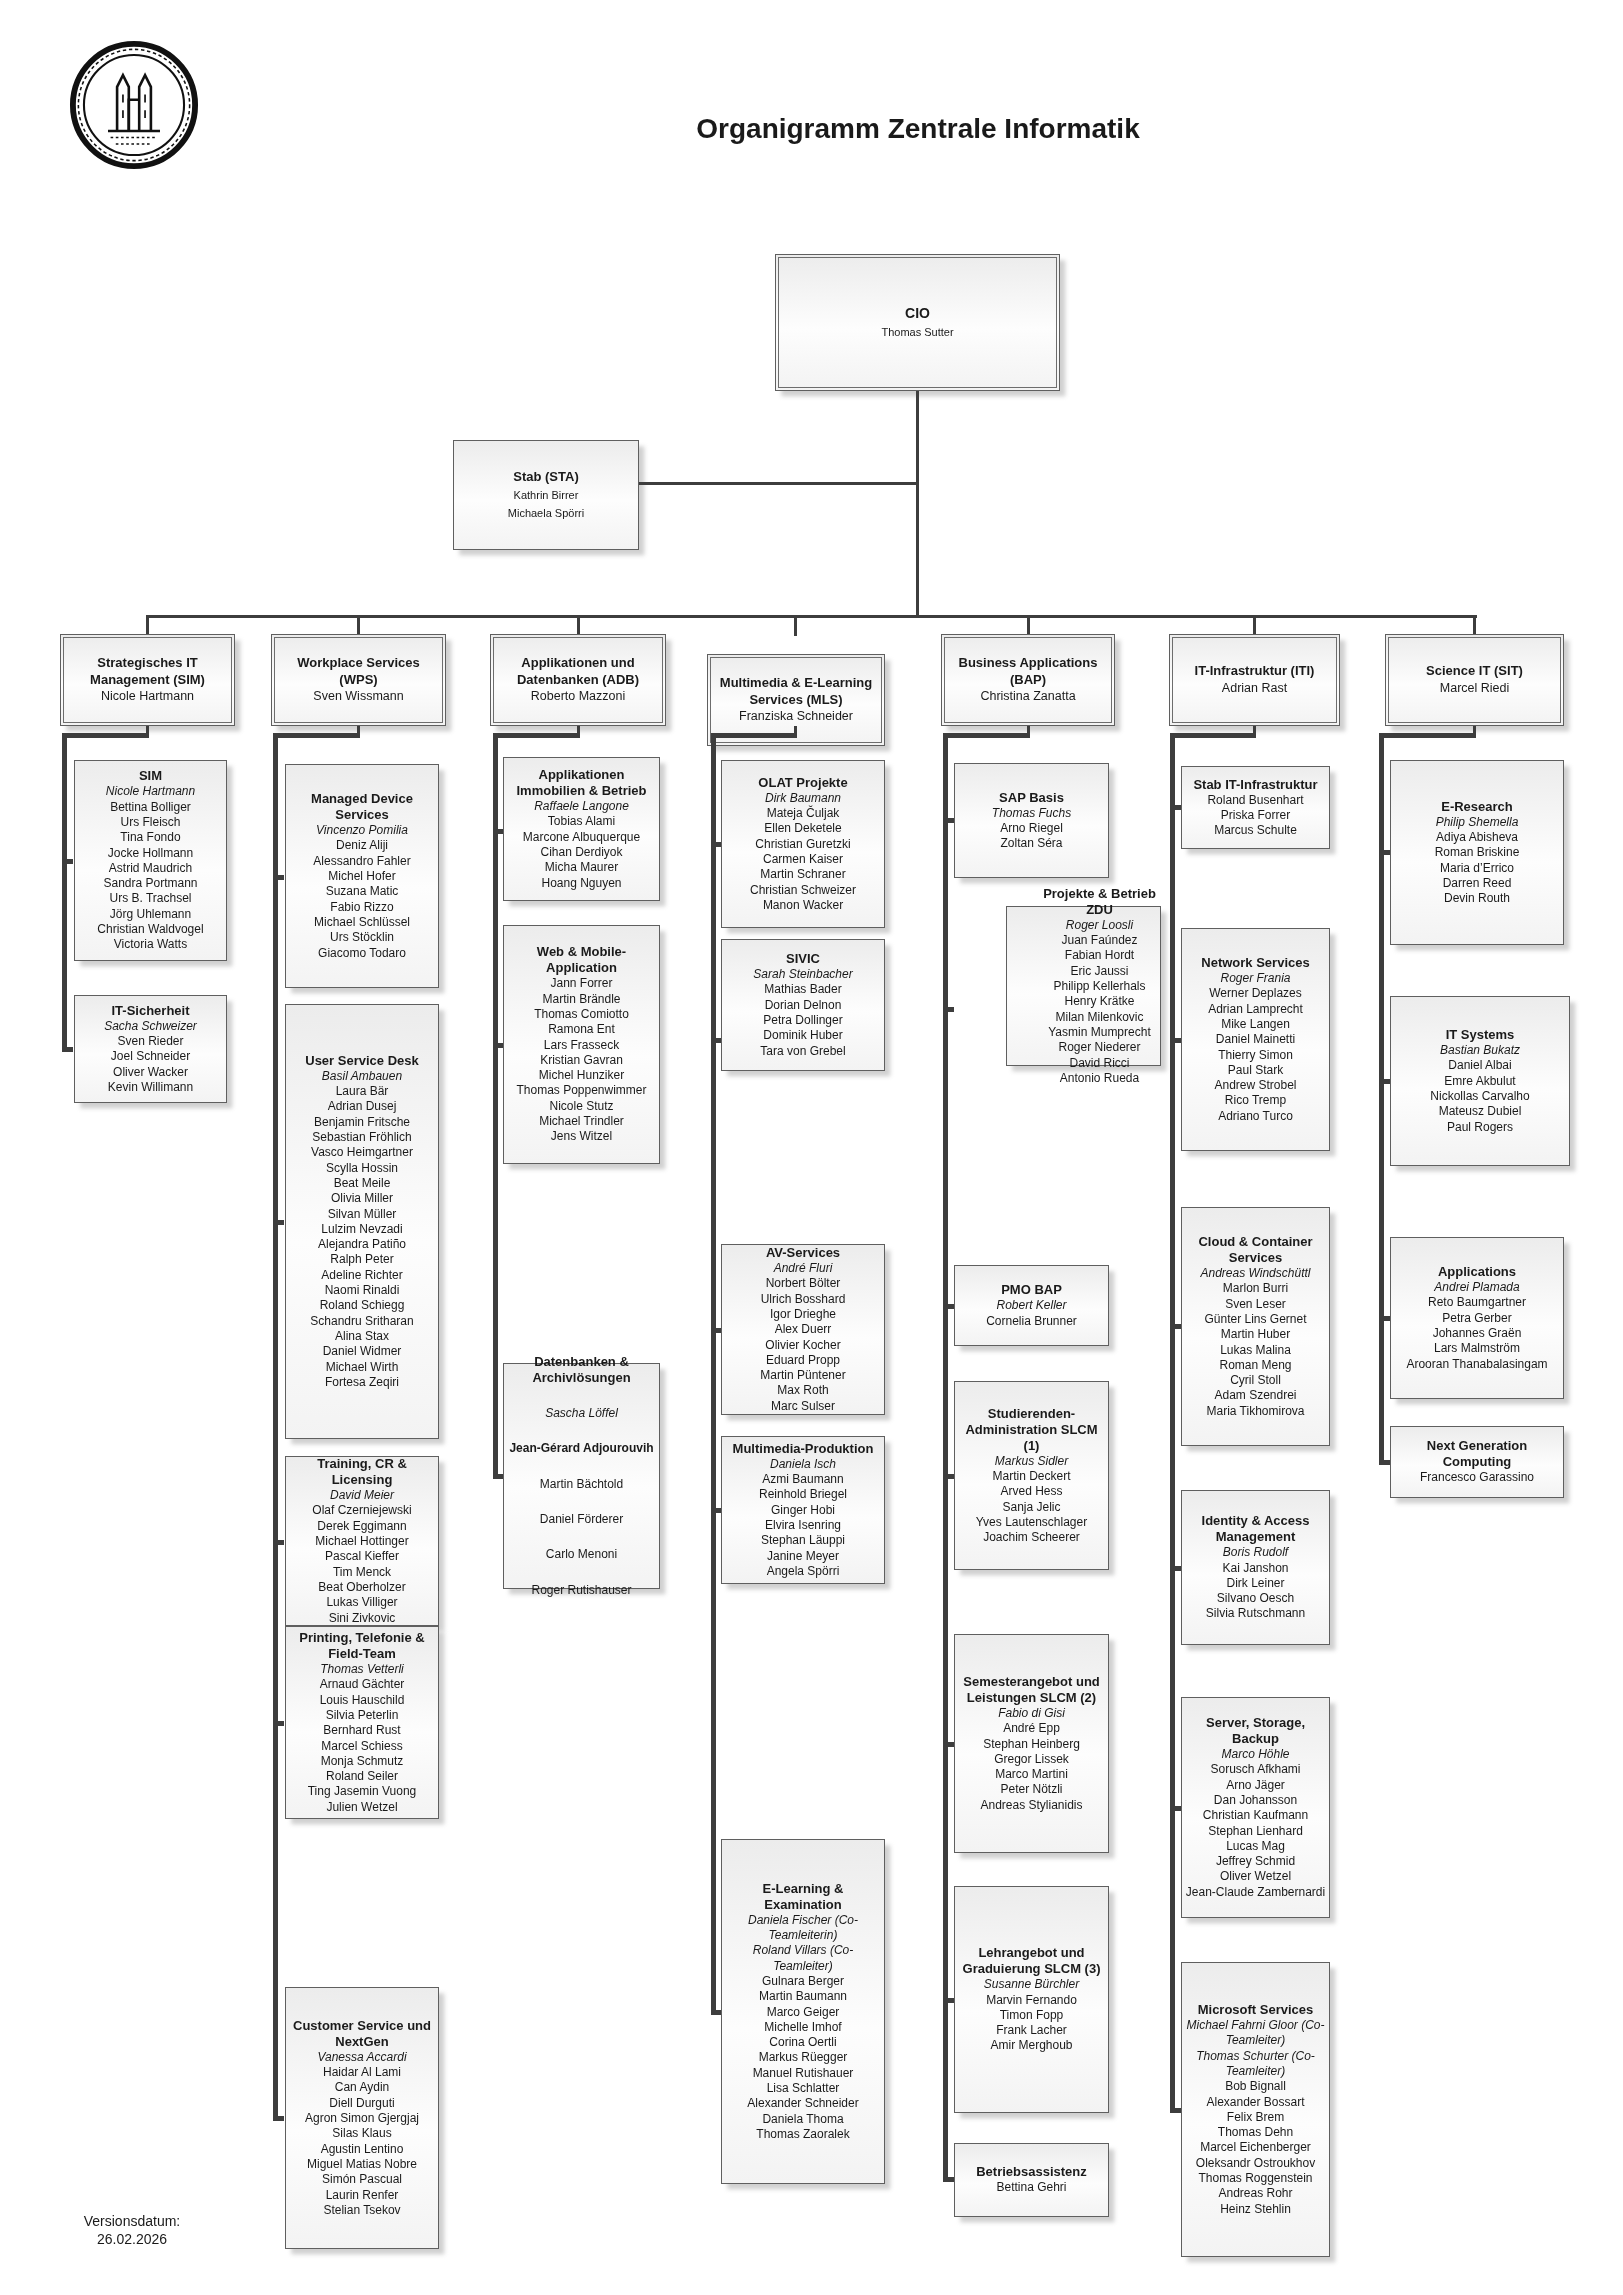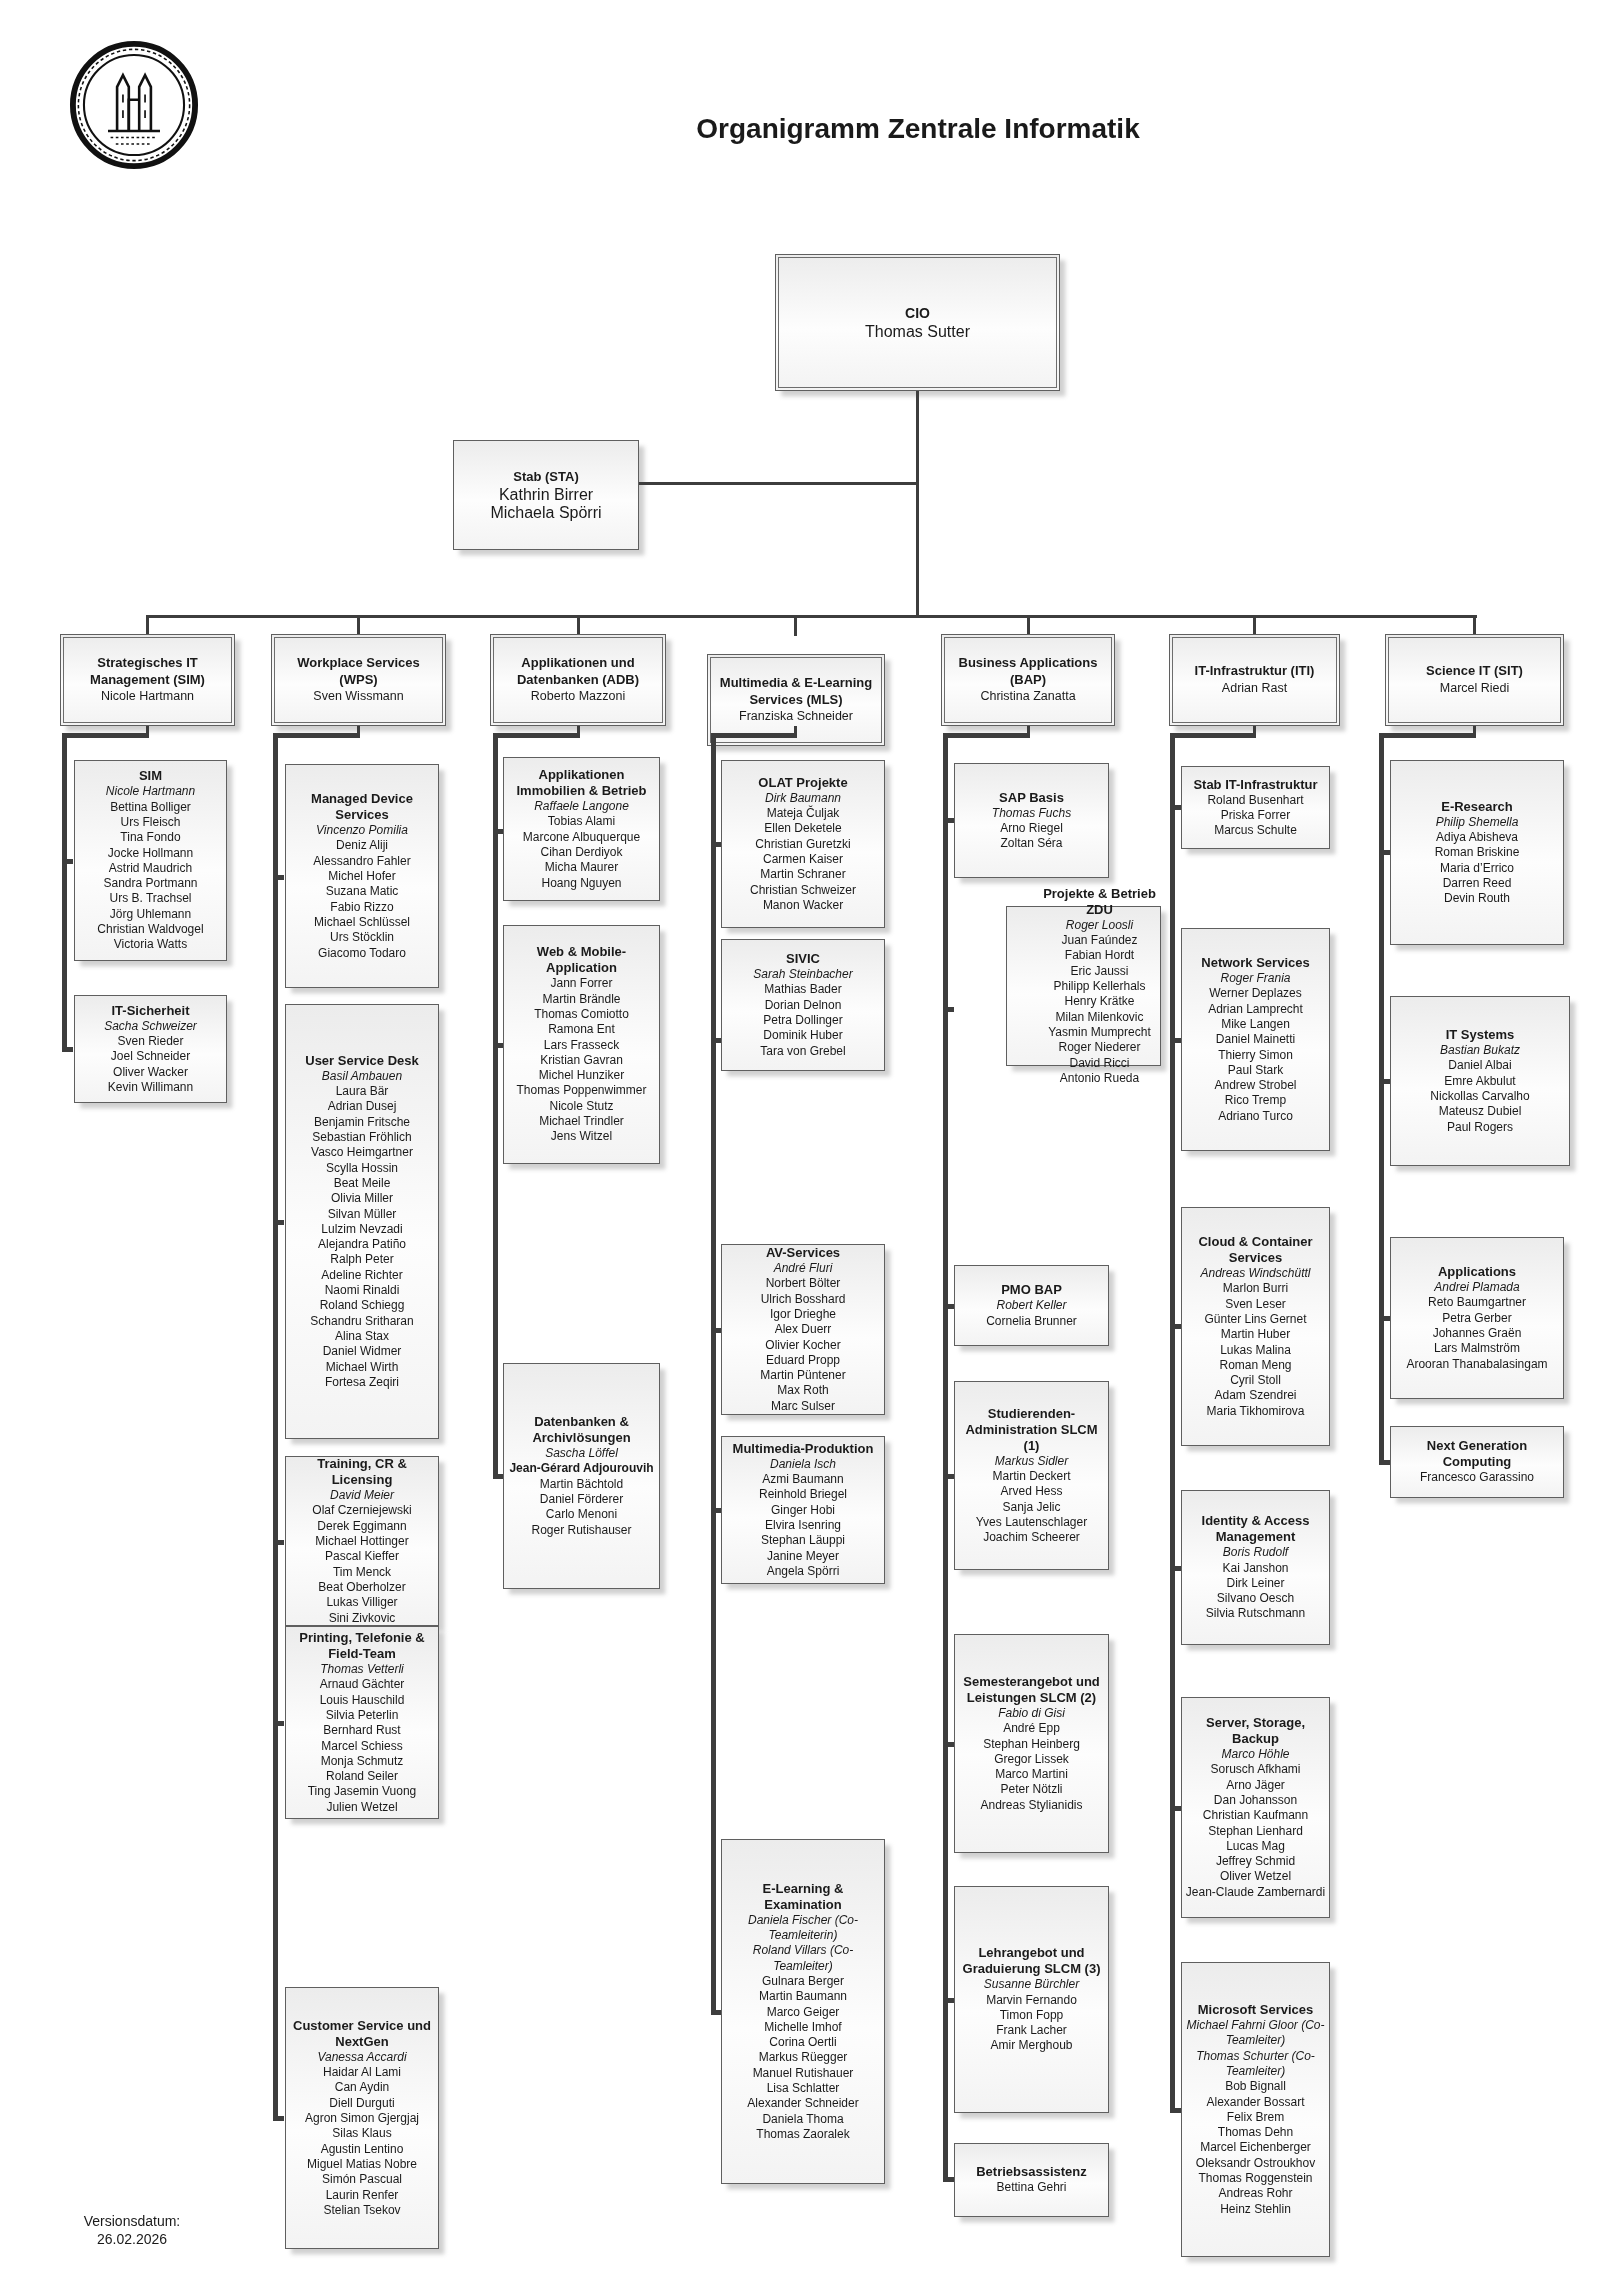--- a/index.html
+++ b/index.html
@@ -18,21 +18,21 @@
     text-align:center;box-sizing:border-box;
   }
   .dbl::after{content:"";position:absolute;inset:2.1px;border:0.7px solid #6d6d6d;pointer-events:none}
   .team-title{font-weight:700;font-size:13px;line-height:16px;padding:0 2.8px}
   .p-line{font-size:12px;line-height:15.3px;padding:0 2.1px}
   .lead{font-style:italic}
   .boldname{font-weight:700}
   .hdr-title{font-weight:700;font-size:13px;line-height:16.7px;padding:0 5.6px}
   .hdr-head{font-size:12.5px;line-height:16.7px}
   #cio-box .t{font-weight:700;font-size:14px;line-height:19px}
-  #cio-box .n,#stab-box .n{font-size:16px;line-height:18px}
+  #cio-box .n,#stab-box .n{font-size:11px;line-height:18px}
   #stab-box .t{font-weight:700;font-size:13px;line-height:18px}
   #page-title{position:absolute;left:571px;top:113px;width:694px;text-align:center;
     font-size:28px;font-weight:700;letter-spacing:0px}
   #logo{position:absolute;left:69px;top:40px;display:flex;align-items:flex-start}
   #wordmark{margin-left:18px;margin-top:16.7px;font-weight:700;font-size:37px;line-height:44px;letter-spacing:-0.7px}
   #wordmark sup{font-size:14.6px;font-weight:700;margin-left:2.1px}
   #footer{position:absolute;left:73px;top:2212px;width:118px;text-align:center;
     font-size:14px;line-height:18px}
 </style>
 </head>
@@ -226,21 +226,21 @@
       <div class="p-line">Ramona Ent</div>
       <div class="p-line">Lars Frasseck</div>
       <div class="p-line">Kristian Gavran</div>
       <div class="p-line">Michel Hunziker</div>
       <div class="p-line">Thomas Poppenwimmer</div>
       <div class="p-line">Nicole Stutz</div>
       <div class="p-line">Michael Trindler</div>
       <div class="p-line">Jens Witzel</div>
     </div>
     <div class="line" style="left: 493px; top: 1474px; width: 9.7px; height: 4.9px;"></div>
-    <div class="box" style="left: 503px; top: 1363px; width: 157px; height: 226px;">
+    <div class="box" style="left: 503px; top: 1363px; width: 157px; height: 226px; gap: 20px;">
       <div class="team-title">Datenbanken &amp; Archivlösungen</div>
       <div class="p-line lead">Sascha Löffel</div>
       <div class="p-line boldname">Jean-Gérard Adjourouvih</div>
       <div class="p-line">Martin Bächtold</div>
       <div class="p-line">Daniel Förderer</div>
       <div class="p-line">Carlo Menoni</div>
       <div class="p-line">Roger Rutishauser</div>
     </div>
     <div class="line" style="left: 794px; top: 615px; width: 2.8px; height: 21px;"></div>
     <div class="box dbl" style="left: 707px; top: 634px; width: 178px; height: 92px; margin-top: 20px;">

